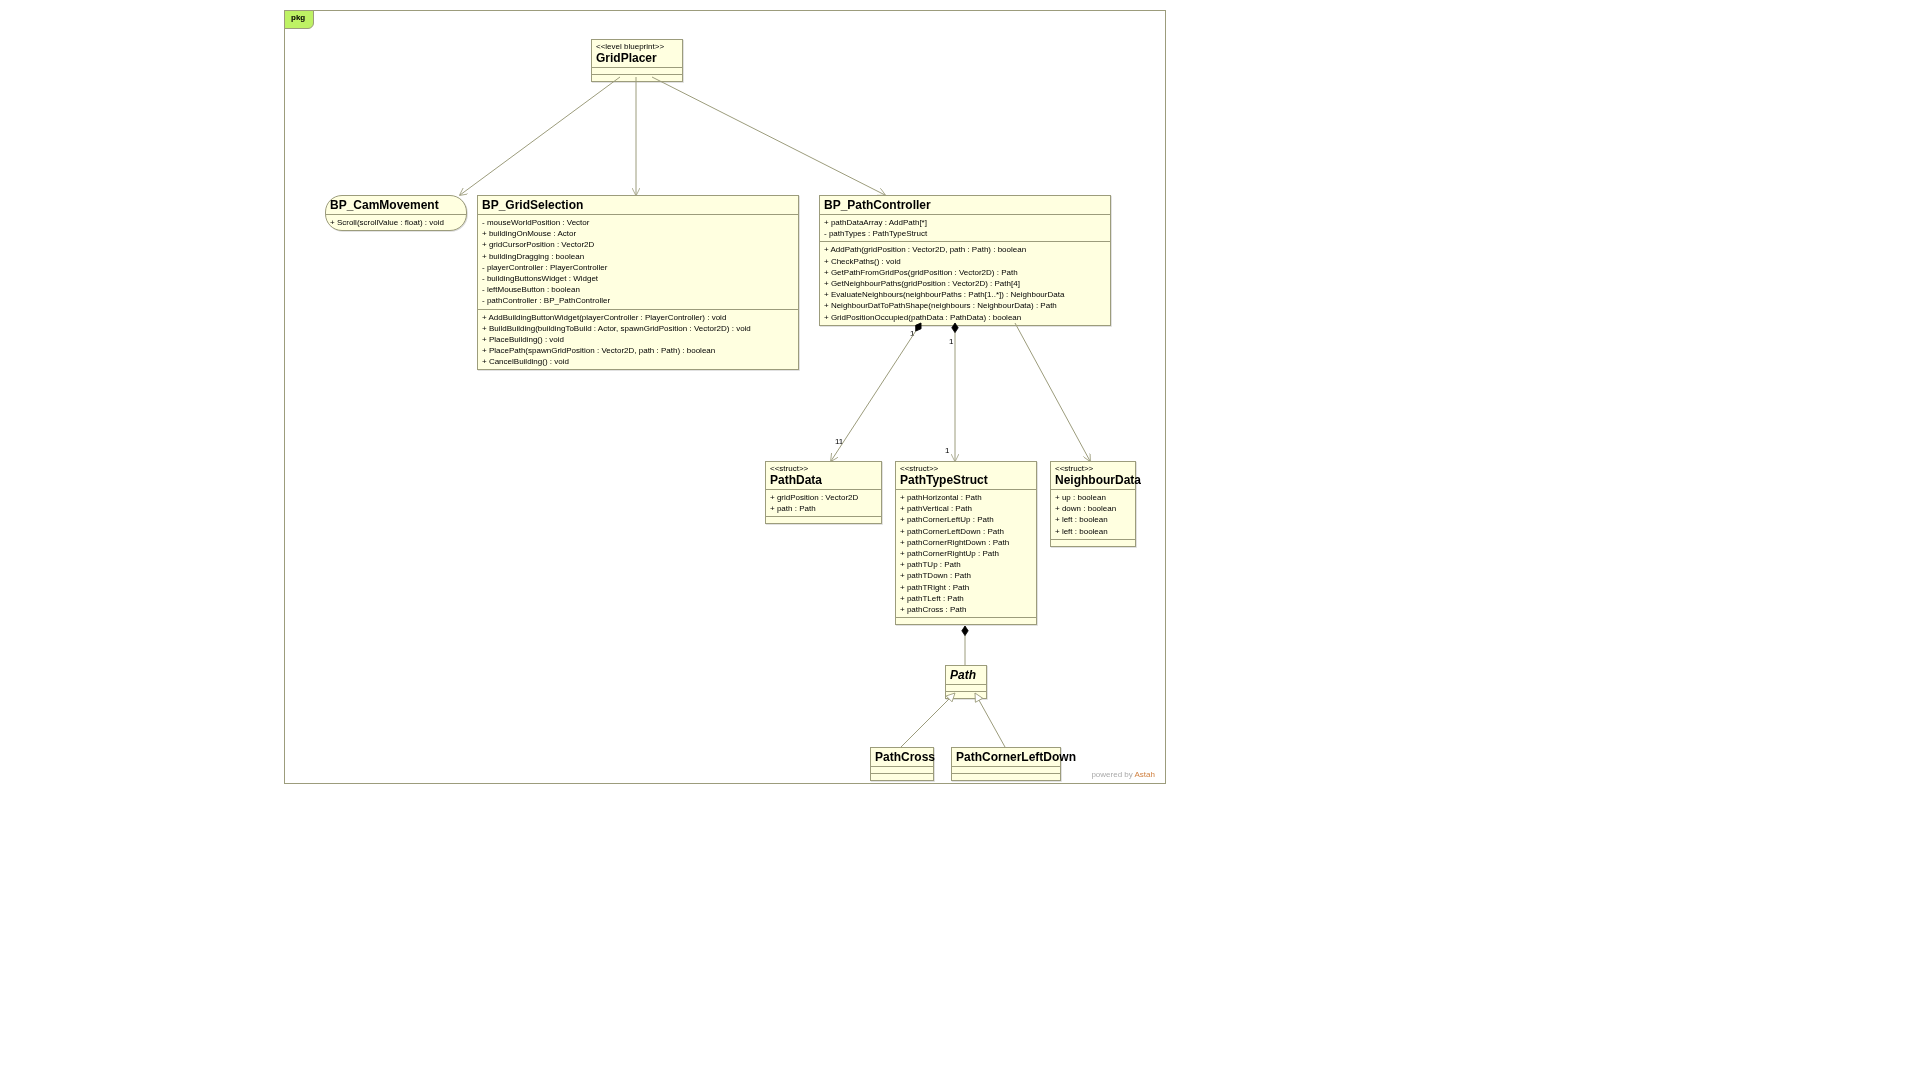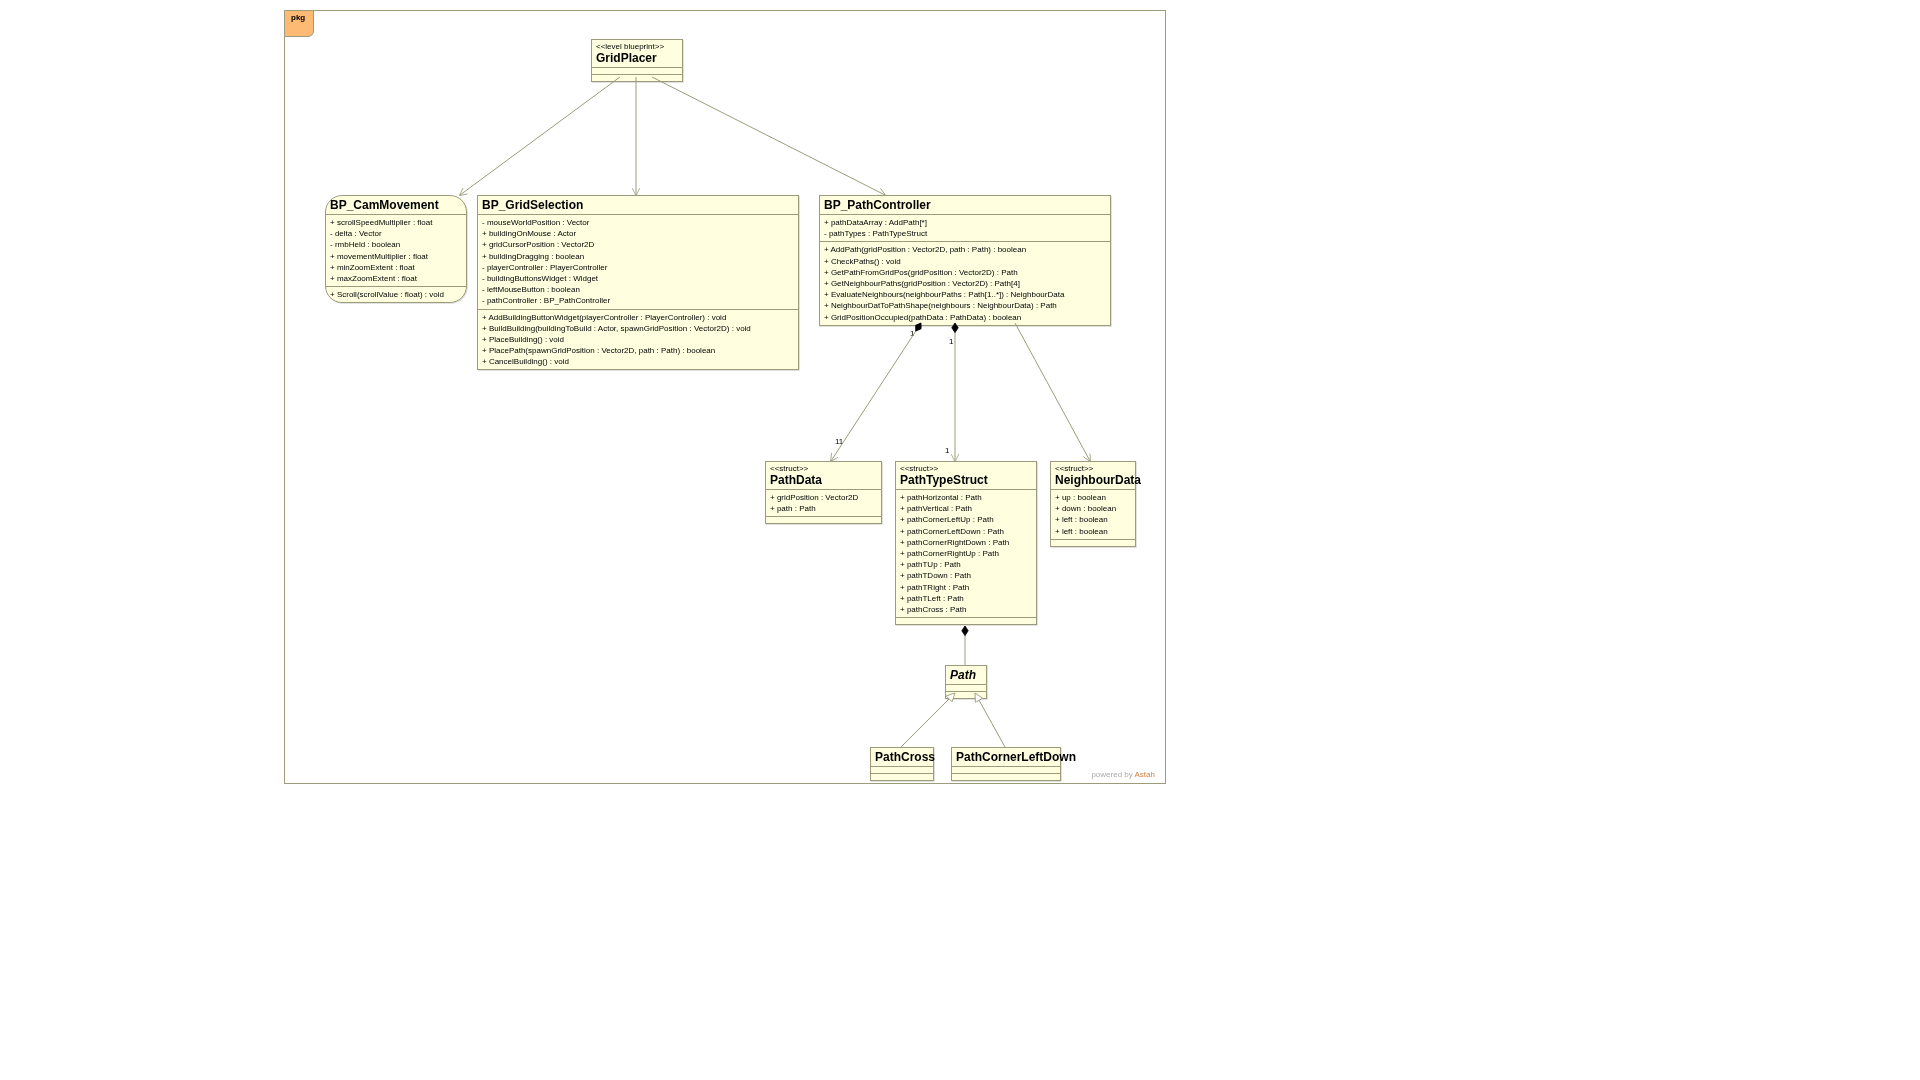--- a/index.html
+++ b/index.html
@@ -22,22 +22,22 @@
     height: 772px;
     border: 1px solid #9c9c7c;
     background: #fff;
   }
   .frame-tab {
     position: absolute;
     left: -1px;
     top: -1px;
     border: 1px solid #9c9c7c;
     border-bottom-right-radius: 6px;
-    background: #fdba74;
-    padding: 2px 8px 14px 6px;
+    background: #bef264;
+    padding: 2px 8px 6px 6px;
     font-weight: bold;
     font-size: 8px;
   }
   .class-box {
     position: absolute;
     border: 1px solid #9c9c7c;
     background: #ffffe0;
     box-shadow: 0.8px 0.8px 0 rgba(0,0,0,0.15);
   }
   .class-header {
@@ -98,28 +98,20 @@
         <span class="stereo">&lt;&lt;level blueprint&gt;&gt;</span>
         <span class="name">GridPlacer</span>
       </div>
       <div class="section empty"></div>
       <div class="section empty"></div>
     </div>
 
     <div class="class-box" style="left:40px; top:184px; width:140px;border-radius:17px;">
       <div class="class-header">
         <span class="name">BP_CamMovement</span>
-      </div>
-      <div class="section">
-        <div>+ scrollSpeedMultiplier : float</div>
-        <div>- delta : Vector</div>
-        <div>- rmbHeld : boolean</div>
-        <div>+ movementMultiplier : float</div>
-        <div>+ minZoomExtent : float</div>
-        <div>+ maxZoomExtent : float</div>
       </div>
       <div class="section">
         <div>+ Scroll(scrollValue : float) : void</div>
       </div>
     </div>
 
     <div class="class-box" style="left:192px; top:184px; width:320px;">
       <div class="class-header">
         <span class="name">BP_GridSelection</span>
       </div>

